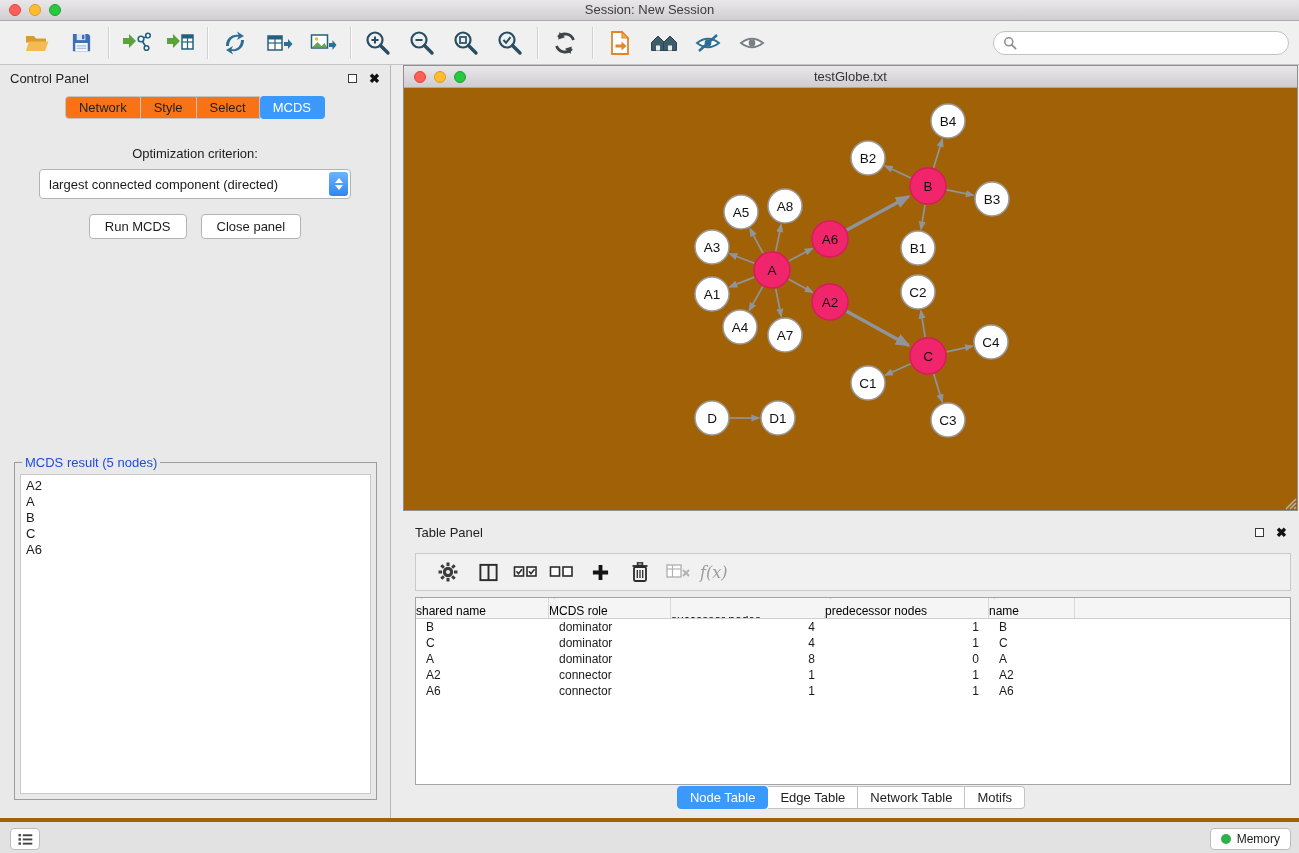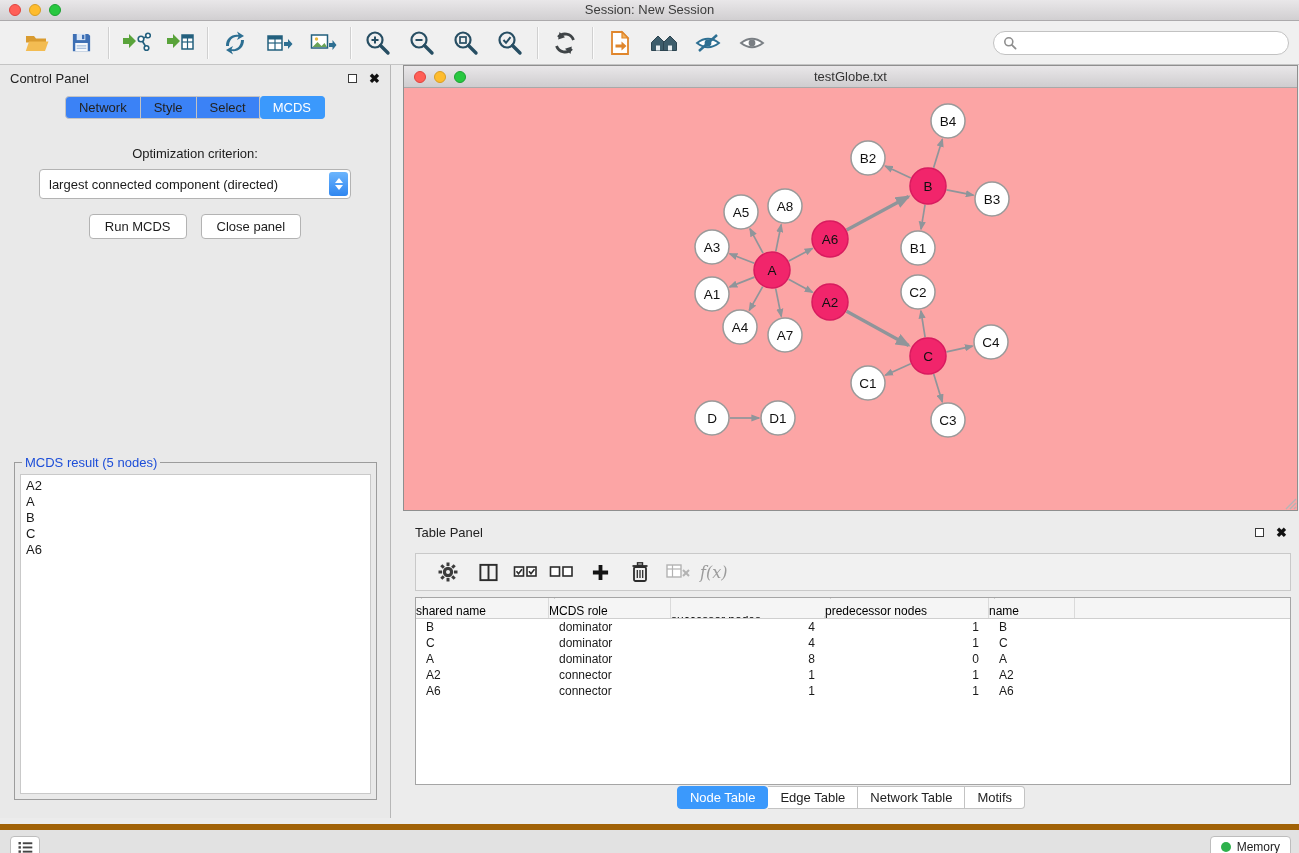--- a/index.html
+++ b/index.html
@@ -23,41 +23,41 @@
   .search{margin-left:auto;display:flex;align-items:center;width:296px;height:24px;border:1px solid #c2c2c2;border-radius:12px;background:#fff;padding:0 9px;gap:5px;}
   .search input{border:none;outline:none;flex:1;font-size:12px;background:transparent;font-family:inherit;}
 
   
   .control-panel{position:absolute;left:0;top:65px;width:391px;bottom:35px;background:#e9e9e9;border-right:1px solid #b7b7b7;}
   .panel-header{height:27px;display:flex;align-items:center;padding:0 10px;font-size:13px;color:#222;}
   .ph-actions{margin-left:auto;display:flex;gap:12px;align-items:center;}
   .float-glyph{width:9px;height:9px;border:1.5px solid #3a3a3a;display:inline-block;background:#fff;}
   .close-glyph{font-size:13px;font-weight:bold;color:#111;line-height:1;}
   .cp-tabs{display:flex;justify-content:center;margin-top:4px;}
-  .cp-tab{background:#3b82f6;border:1px solid #c3c3c3;border-left:none;padding:3px 13px;font-size:13px;color:#222;cursor:default;}
+  .cp-tab{background:#f97316;border:1px solid #c3c3c3;border-left:none;padding:3px 13px;font-size:13px;color:#222;cursor:default;}
   .cp-tab:first-child{border-left:1px solid #c3c3c3;border-radius:4px 0 0 4px;}
   .cp-tab:last-child{border-radius:0 4px 4px 0;text-align:center;}
   .cp-tab.active{background:#3b99fc;color:#fff;border-color:#3b99fc;border-radius:4px;}
   .opt-label{text-align:center;margin-top:27px;font-size:13px;color:#1c1c1c;}
   .dropdown{width:312px;height:30px;margin:8px auto 0;background:#fff;border:1px solid #b3b3b3;border-radius:4px;display:flex;align-items:center;position:relative;padding:0 26px 0 9px;font-size:13px;}
   .dd-stepper{position:absolute;right:2px;top:2px;bottom:2px;width:19px;background:linear-gradient(#6cb5fd,#2f86f0);border-radius:3px;display:flex;flex-direction:column;align-items:center;justify-content:center;gap:2px;}
   .dd-up{width:0;height:0;border-left:4px solid transparent;border-right:4px solid transparent;border-bottom:5px solid #fff;}
   .dd-down{width:0;height:0;border-left:4px solid transparent;border-right:4px solid transparent;border-top:5px solid #fff;}
   .cp-buttons{display:flex;justify-content:center;gap:14px;margin-top:15px;}
   .cp-buttons button{font-family:inherit;font-size:13px;background:#fff;border:1px solid #b3b3b3;border-radius:4px;padding:4px 15px;color:#1c1c1c;cursor:default;}
   .result-box{position:absolute;left:14px;right:13px;top:390px;bottom:18px;border:1px solid #9c9c9c;padding:4px 5px 5px;}
   .result-box legend{font-size:13px;padding:0 3px;margin-left:2px;color:#1d4ed8;}
   .result-list{width:100%;height:100%;background:#fff;border:1px solid #c9c9c9;padding:3px 5px;font-size:13px;line-height:16px;overflow:hidden;}
 
   
   .network-window{position:absolute;left:403px;top:65px;right:1px;height:446px;border:1px solid #8f8f8f;background:#fff;}
   .net-titlebar{height:22px;background:linear-gradient(#e9e7e9,#cfcdcf);border-bottom:1px solid #a9a9a9;position:relative;}
   .net-titlebar .lights{top:5px;left:10px;}
   .net-title{text-align:center;line-height:21px;font-size:13px;color:#333;}
-  .canvas{position:absolute;top:22px;left:0;right:0;bottom:0;background:#fca5a5;overflow:hidden;}
+  .canvas{position:absolute;top:22px;left:0;right:0;bottom:0;background:#a16207;overflow:hidden;}
   #graph-svg{width:100%;height:100%;display:block;}
   .resize-grip{position:absolute;right:0;bottom:0;}
 
   
   .table-panel{position:absolute;left:403px;top:519px;right:0;bottom:35px;background:#ececec;}
   .tp-header{height:27px;display:flex;align-items:center;padding:0 12px;font-size:13px;color:#222;}
   .tp-toolbar{position:absolute;left:12px;right:8px;top:34px;height:38px;border:1px solid #c9c9c9;background:#f1f1f1;display:flex;align-items:center;gap:8px;padding:0 16px;}
   .fx{font-family:"DejaVu Serif",serif;font-style:italic;color:#9b9b9b;font-size:16px;}
   .table-wrap{position:absolute;left:12px;right:8px;top:78px;bottom:33px;background:#fff;border:1px solid #a5a5a5;overflow:hidden;}
   .t-head{display:flex;background:#f5f5f5;border-bottom:1px solid #cfcfcf;height:21px;}
@@ -65,21 +65,21 @@
   .th.filler{border-right:none;}
   .t-row{display:flex;height:16px;line-height:16px;font-size:12px;}
   .td{padding:0 10px;overflow:hidden;white-space:nowrap;}
   .table-tabs{position:absolute;bottom:9px;left:0;right:0;display:flex;justify-content:center;}
   .t-tab{background:#fff;border:1px solid #c3c3c3;border-left:none;padding:3px 12px;font-size:13px;color:#222;cursor:default;}
   .t-tab:first-child{border-left:1px solid #c3c3c3;border-radius:4px 0 0 4px;text-align:right;}
   .t-tab:last-child{border-radius:0 4px 4px 0;}
   .t-tab.active{background:#3b99fc;color:#fff;border-color:#3b99fc;border-radius:4px;}
 
   
-  .statusbar{position:absolute;left:0;bottom:0;right:0;height:29px;background:#e2e2e2;border-top:6px solid #a16207;}
+  .statusbar{position:absolute;left:0;bottom:0;right:0;height:35px;background:#e2e2e2;border-top:4px solid #a16207;}
   .menu-btn{position:absolute;left:10px;top:6px;width:30px;height:22px;background:#fff;border:1px solid #bdbdbd;border-radius:4px;display:flex;align-items:center;justify-content:center;}
   .memory-btn{position:absolute;right:8px;top:6px;height:22px;background:#fff;border:1px solid #bdbdbd;border-radius:4px;display:flex;align-items:center;gap:6px;padding:0 10px;font-size:12px;color:#1c1c1c;}
   .mem-dot{width:10px;height:10px;border-radius:50%;background:#2db14c;}
 </style>
 </head>
 <body>
 
 <div class="app">
 
   <div class="titlebar">

